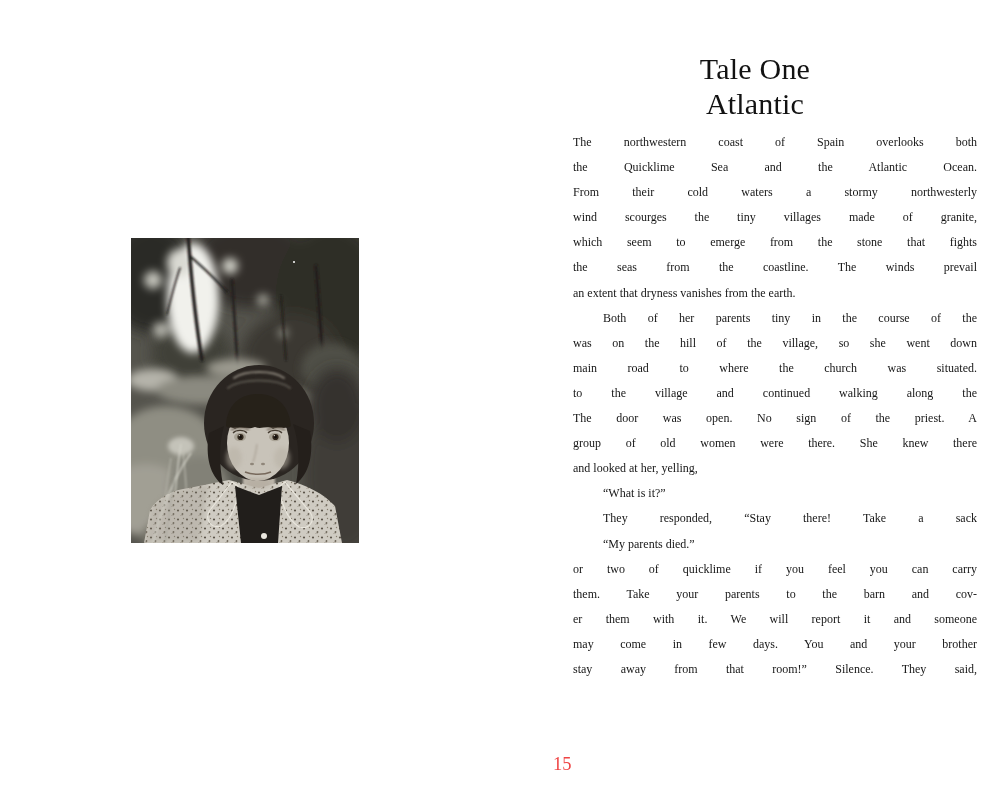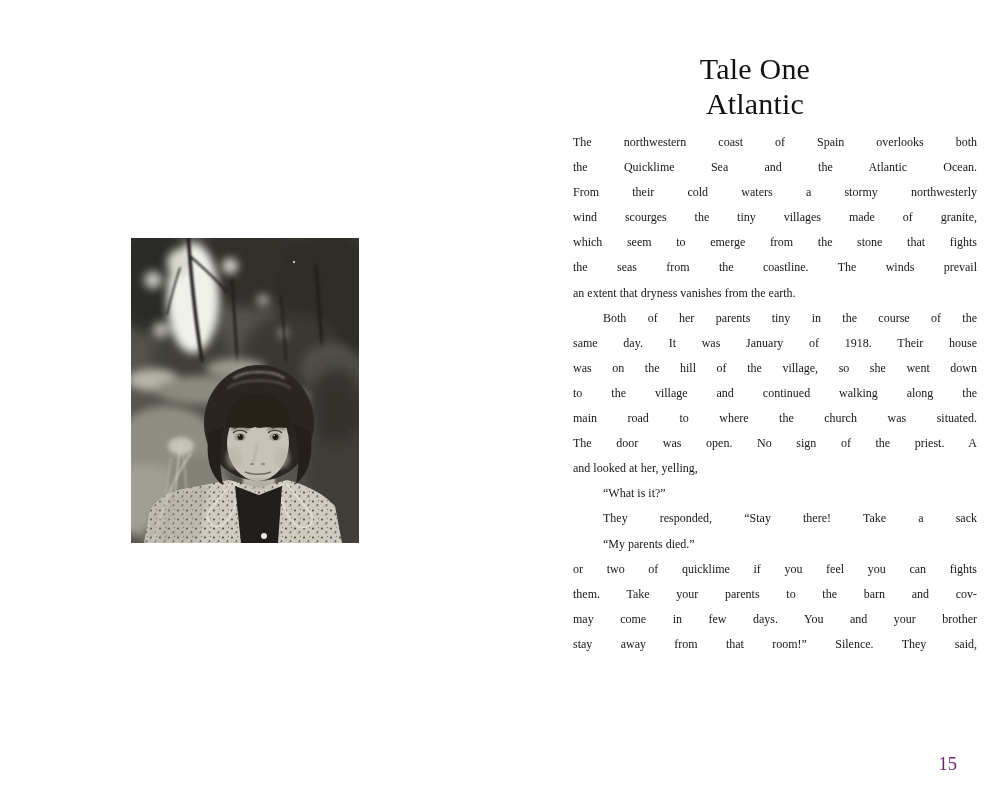--- a/index.html
+++ b/index.html
@@ -54,23 +54,23 @@
     text-align-last: justify;
     white-space: normal;
   }
   .bodyline.para-end { text-align-last: left; }
   .bodyline.indent { text-indent: 30px; }
   .page-number {
     position: absolute;
     top: 754px;
     left: 0;
     width: 100%;
-    text-align: right;
+    text-align: left;
     font-size: 18.5px;
-    color: #701a75;
+    color: #ef4444;
   }
 </style>
 </head>
 <body>
 
 <div class="spread">
 
   <div class="photo-wrap" role="img" aria-label="Black-and-white photograph of a young girl with a dark bob haircut and straight bangs, serious expression, wearing a floral-print jacket with a wide pale collar over a dark top, outdoors in front of blurred trees and ferns with bright sky showing through the canopy">
     <svg width="228" height="305" viewBox="0 0 228 305">
       <defs>
@@ -228,31 +228,32 @@
 
     <div class="body-text">
         <div class="bodyline">The northwestern coast of Spain overlooks both</div>
         <div class="bodyline">the Quicklime Sea and the Atlantic Ocean.</div>
         <div class="bodyline">From their cold waters a stormy northwesterly</div>
         <div class="bodyline">wind scourges the tiny villages made of granite,</div>
         <div class="bodyline">which seem to emerge from the stone that fights</div>
         <div class="bodyline">the seas from the coastline. The winds prevail</div>
         <div class="bodyline para-end">an extent that dryness vanishes from the earth.</div>
         <div class="bodyline indent">Both of her parents tiny in the course of the</div>
-        <div class="bodyline">same day. It was January of 1918. Their house</div>
         <div class="bodyline">was on the hill of the village, so she went down</div>
+        <div class="bodyline">main road to where the church was situated.</div>
         <div class="bodyline">to the village and continued walking along the</div>
-        <div class="bodyline">main road to where the church was situated.</div>
         <div class="bodyline">The door was open. No sign of the priest. A</div>
+        <div class="bodyline">group of old women were there. She knew there</div>
         <div class="bodyline para-end">and looked at her, yelling,</div>
         <div class="bodyline indent para-end">“What is it?”</div>
         <div class="bodyline indent">They responded, “Stay there! Take a sack</div>
         <div class="bodyline indent para-end">“My parents died.”</div>
-        <div class="bodyline">or two of quicklime if you feel you can fights</div>
+        <div class="bodyline">or two of quicklime if you feel you can carry</div>
         <div class="bodyline">them. Take your parents to the barn and cov-</div>
+        <div class="bodyline">er them with it. We will report it and someone</div>
         <div class="bodyline">may come in few days. You and your brother</div>
         <div class="bodyline">stay away from that room!” Silence. They said,</div>
       </div>
 
     <div class="page-number">15</div>
   </div>
 
 </div>
 
 </body></html>

